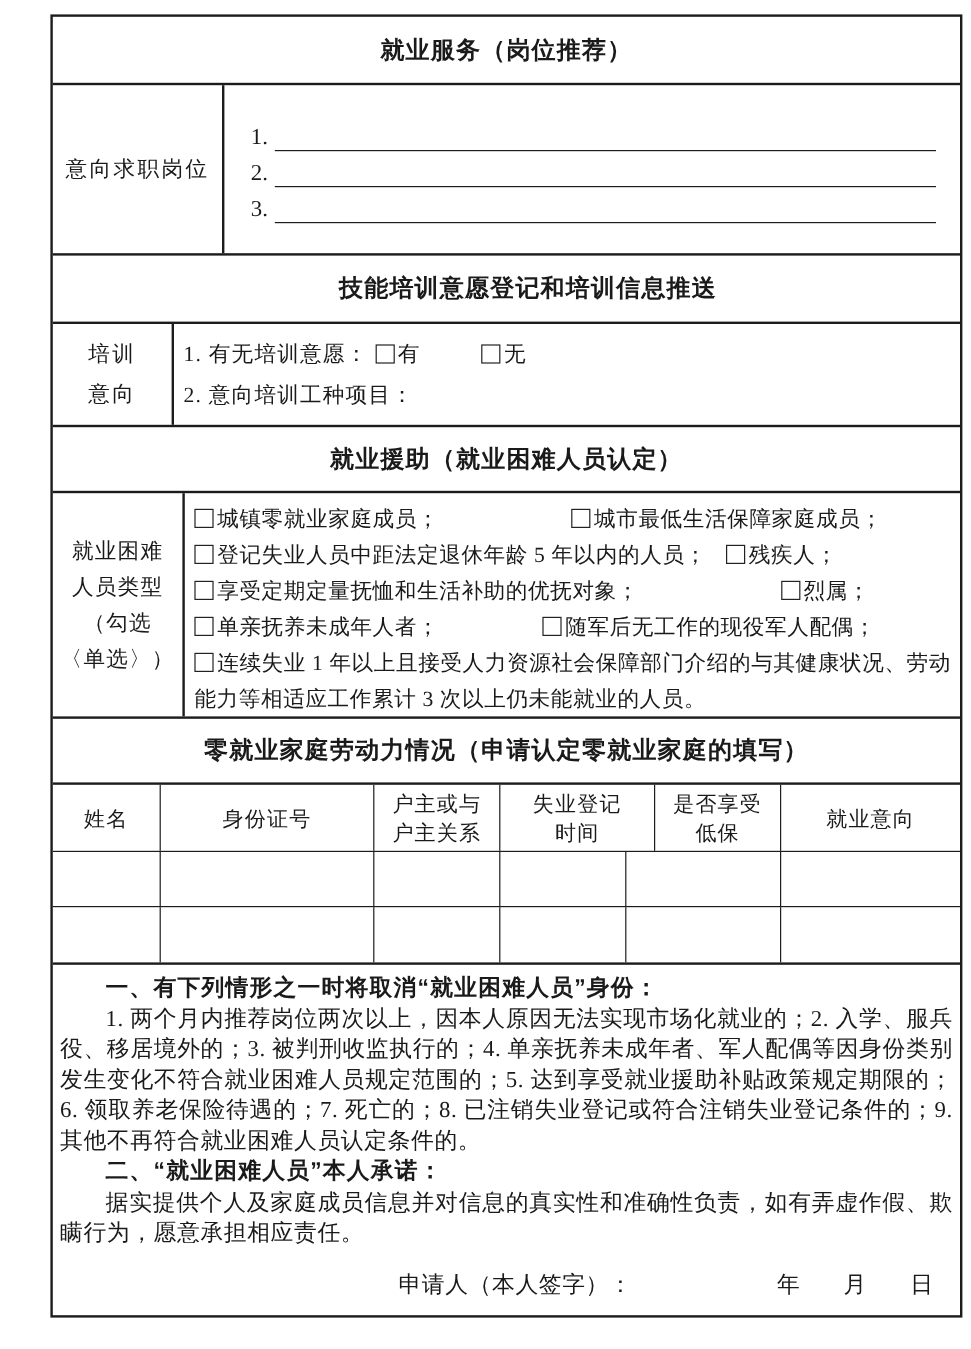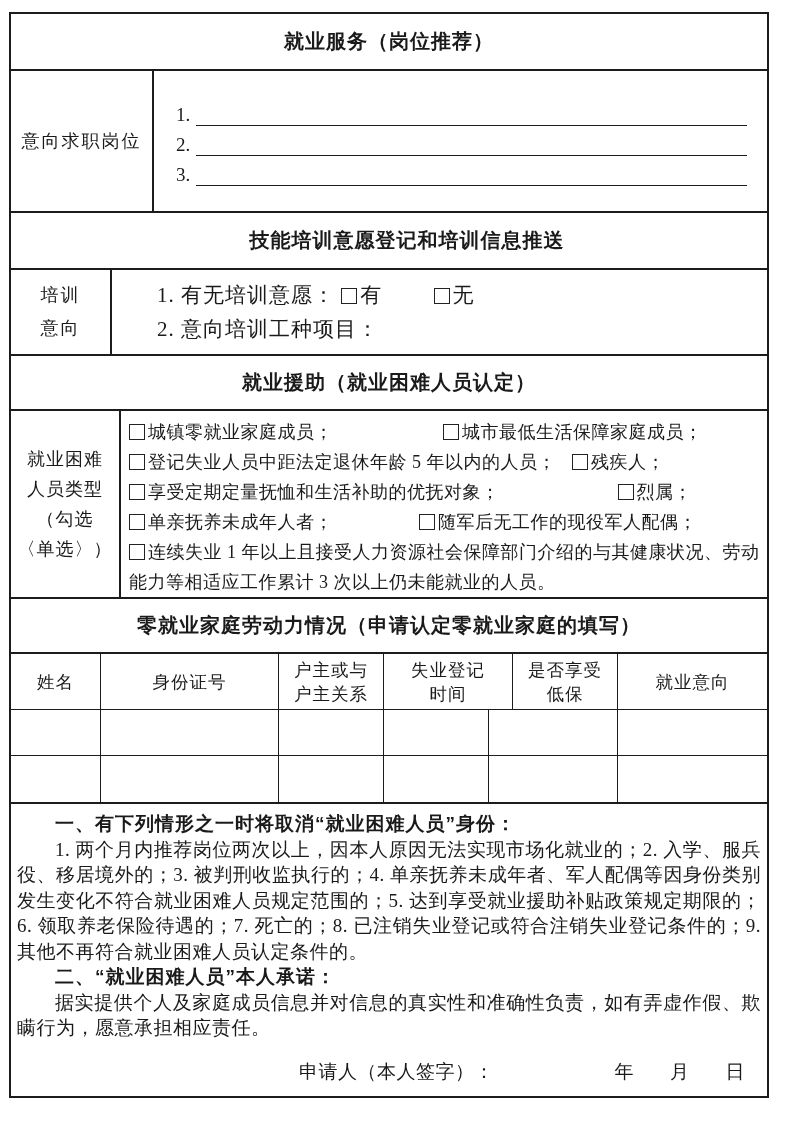--- a/index.html
+++ b/index.html
@@ -1,18 +1,18 @@
 <!DOCTYPE html>
 <html><head>
 <meta charset="utf-8">
 <style>
   * { margin:0; padding:0; box-sizing:border-box; }
   html,body { width:809px; height:1124px; background:#ffffff; }
   body { font-family:"Liberation Serif", serif; color:#1a1a1a; position:relative; }
-  .form { position:absolute; left:9px; top:12px; width:760px; height:1086px;
+  .form { position:absolute; left:42px; top:12px; width:760px; height:1086px;
           border:2px solid #1c1c1c; display:flex; flex-direction:column; background:#fff; }
   .sec { border-bottom:2px solid #1c1c1c; }
   .sec-title { display:flex; align-items:center; justify-content:center;
                font-family:"Liberation Sans", sans-serif; font-weight:700; font-size:20px;
                letter-spacing:1px; }
   .h-s1 { height:57px; } .h-s3 { height:57px;padding-left:36px; } .h-s5 { height:55px; } .h-s7 { height:55px; }
 
   .row { display:flex; }
   .row-jobs { height:142px; }
   .row-training { height:86px; }
@@ -23,21 +23,21 @@
   .lc-jobs { width:143px; }
   .lc-training { width:101px; line-height:33px; }
   .lc-assist { width:110px; line-height:30px; letter-spacing:1px; }
 
   .right-cell { flex:1; display:flex; flex-direction:column; justify-content:center; }
 
   .blank-row { display:flex; align-items:flex-end; height:30px; padding:0 20px 0 22px; font-size:19px; }
   .blank-row .num { margin-right:6px; }
   .blank-row .line { flex:1; border-bottom:1.5px solid #1c1c1c; height:24px; }
 
-  .training-body { padding-left:21px; font-size:21px; line-height:34px; letter-spacing:1px;margin-left:24px; }
+  .training-body { padding-left:8px; font-size:18px; line-height:34px; letter-spacing:1px; }
 
   .cb { display:inline-block; width:16px; height:16px; border:1.5px solid #222;
         background:#fff; vertical-align:-2px; margin-right:3px; }
 
   .assist-body { padding:6px 6px 0 8px; font-size:18px; line-height:30px; letter-spacing:0.5px; }
   .arow { display:flex; white-space:nowrap; }
   .arow .item2-g110 { margin-left:110px; }
   .arow .item2-g16  { margin-left:16px;text-align:center;  }
   .arow .item2-g86  { margin-left:86px;  }
   .arow .item2-g118 { margin-left:118px; }

